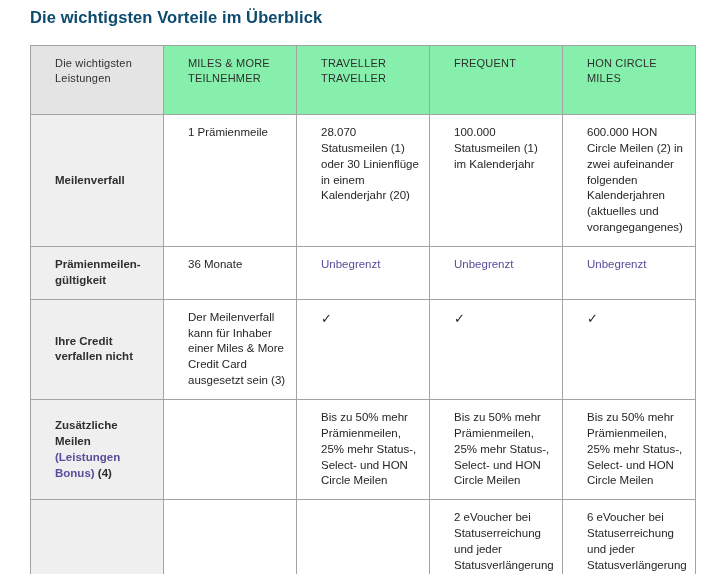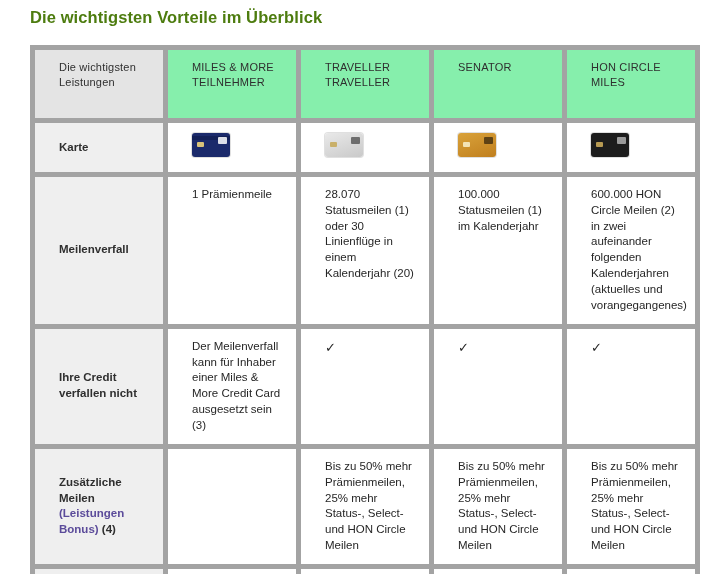--- a/index.html
+++ b/index.html
@@ -16,34 +16,34 @@
   }
   .page {
     width: 705px;
     height: 574px;
     position: relative;
     box-sizing: border-box;
   }
   .page-title {
     font-size: 16.5px;
     font-weight: bold;
-    color: #4d7c0f;
+    color: #0c4a6e;
     padding: 8px 0 0 30px;
     letter-spacing: 0.1px;
   }
   table.benefits {
     border-collapse: collapse;
     table-layout: fixed;
     margin-left: 30px;
     margin-top: 18px;
     width: 665px;
     font-size: 11.5px;
   }
   table.benefits td, table.benefits th {
-    border: 5px solid #a3a3a3;
+    border: 1px solid #a3a3a3;
     vertical-align: top;
     padding: 10px 9px 10px 24px;
     line-height: 1.38;
     text-align: left;
     font-weight: normal;
   }
   col.c0 { width: 133px; }
   col.c1 { width: 133px; }
   col.c2 { width: 133px; }
   col.c3 { width: 133px; }
@@ -141,58 +141,48 @@
         <col class="c1">
         <col class="c2">
         <col class="c3">
         <col class="c4">
     </colgroup>
     <thead>
       <tr>
         <th class="first">Die wichtigsten Leistungen</th>
         <th>MILES &amp; MORE TEILNEHMER</th>
         <th>TRAVELLER TRAVELLER</th>
-        <th>SENATOR</th>
+        <th>FREQUENT</th>
         <th>HON CIRCLE MILES</th>
       </tr>
     </thead>
     <tbody>
 
-      <tr>
-        <td class="rowhead">Karte</td>
-        <td class="cardcell mid">
-          <span class="card blue">
-            <span class="stripe"></span><span class="chip"></span><span class="logo"></span>
-          </span>
-        </td>
-        <td class="cardcell mid">
-          <span class="card silver">
-            <span class="chip"></span><span class="logo"></span>
-          </span>
-        </td>
-        <td class="cardcell mid">
-          <span class="card gold">
-            <span class="chip"></span><span class="logo"></span>
-          </span>
-        </td>
-        <td class="cardcell mid">
-          <span class="card black">
-            <span class="chip"></span><span class="logo"></span>
-          </span>
-        </td>
-      </tr>
 
       <tr>
         <td class="rowhead">Meilenverfall</td>
         <td class="mid">1 Prämienmeile</td>
         <td class="mid">28.070 Statusmeilen (1) oder 30 Linienflüge in einem Kalenderjahr (20)</td>
         <td class="mid">100.000 Statusmeilen (1) im Kalenderjahr</td>
         <td>600.000 HON Circle Meilen (2) in zwei aufeinander folgenden Kalenderjahren (aktuelles und vorangegangenes)</td>
       </tr>
 
+      <tr>
+        <td class="rowhead">Prämienmeilen-gültigkeit</td>
+        <td class="mid">36 Monate</td>
+        <td class="mid">
+          <a class="link" href="#">Unbegrenzt</a>
+        </td>
+        <td class="mid">
+          <a class="link" href="#">Unbegrenzt</a>
+        </td>
+        <td class="mid">
+          <a class="link" href="#">Unbegrenzt</a>
+        </td>
+      </tr>
 
       <tr>
         <td class="rowhead">Ihre Credit verfallen nicht</td>
         <td class="mid">Der Meilenverfall kann für Inhaber einer Miles &amp; More Credit Card ausgesetzt sein (3)</td>
         <td class="mid check">✓</td>
         <td class="mid check">✓</td>
         <td class="mid check">✓</td>
       </tr>
 
       <tr>

